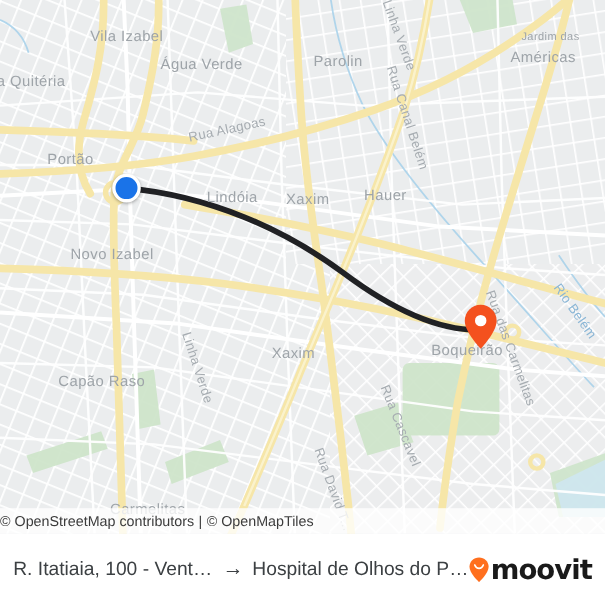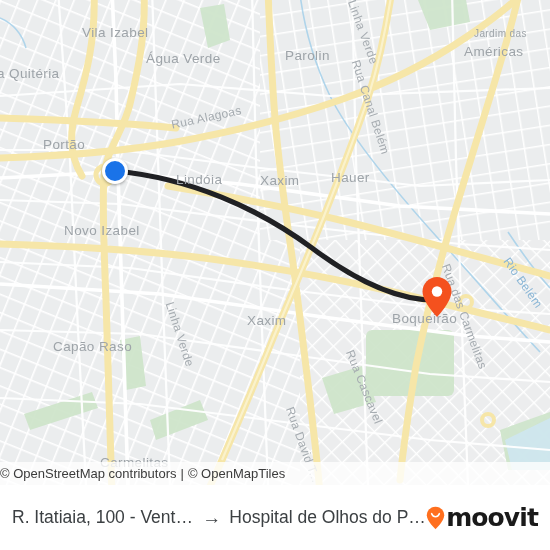--- a/index.html
+++ b/index.html
@@ -258,21 +258,21 @@
     </svg>
 
     <div id="place-labels">
         <div class="maplabel place" style="left: 82px; top: 25px; font-size: 13.5px;">Vila Izabel</div>
         <div class="maplabel place" style="left: 146px; top: 17px; font-size: 13.5px; margin-top: 34px;">Água Verde</div>
         <div class="maplabel place" style="left: -3px; top: 66px; font-size: 13.5px;">a Quitéria</div>
         <div class="maplabel place" style="left: 269px; top: 48px; font-size: 13.5px; margin-left: 16px;">Parolin</div>
         <div class="maplabel place" style="left: 474px; top: 28px; font-size: 10px;">Jardim das</div>
         <div class="maplabel place" style="left: 464px; top: 44px; font-size: 13.5px;">Américas</div>
         <div class="maplabel place" style="left: 43px; top: 137px; font-size: 13.5px;">Portão</div>
-        <div class="maplabel place" style="left: 176px; top: 172px; font-size: 13.5px;">Lindóia</div>
+        <div class="maplabel place" style="left: 188px; top: 172px; font-size: 13.5px;">Lindóia</div>
         <div class="maplabel place" style="left: 260px; top: 173px; font-size: 13.5px;">Xaxim</div>
         <div class="maplabel place" style="left: 331px; top: 170px; font-size: 13.5px;">Hauer</div>
         <div class="maplabel place" style="left: 64px; top: 223px; font-size: 13.5px;">Novo Izabel</div>
         <div class="maplabel place" style="left: 247px; top: 313px; font-size: 13.5px;">Xaxim</div>
         <div class="maplabel place" style="left: 53px; top: 339px; font-size: 13.5px;">Capão Raso</div>
         <div class="maplabel place" style="left: 392px; top: 311px; font-size: 13.5px;">Boqueirão</div>
         <div class="maplabel place" style="left: 100px; top: 455px; font-size: 13.5px;">Carmelitas</div>
       </div>
 
     <div id="road-labels">

